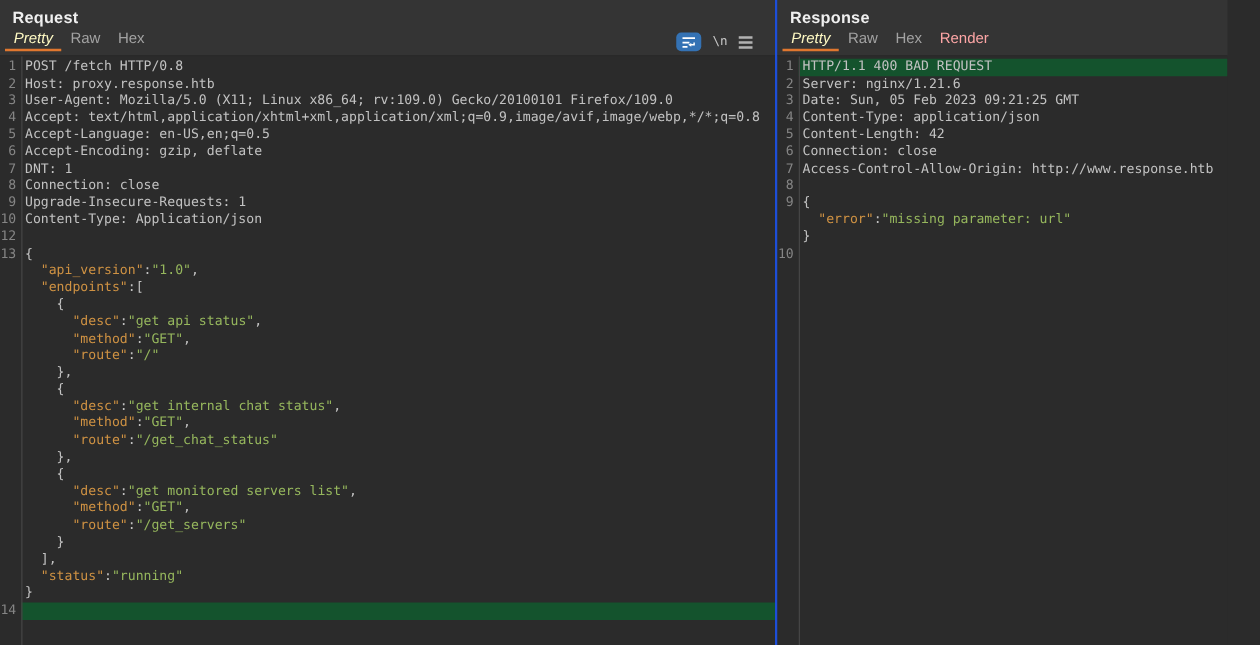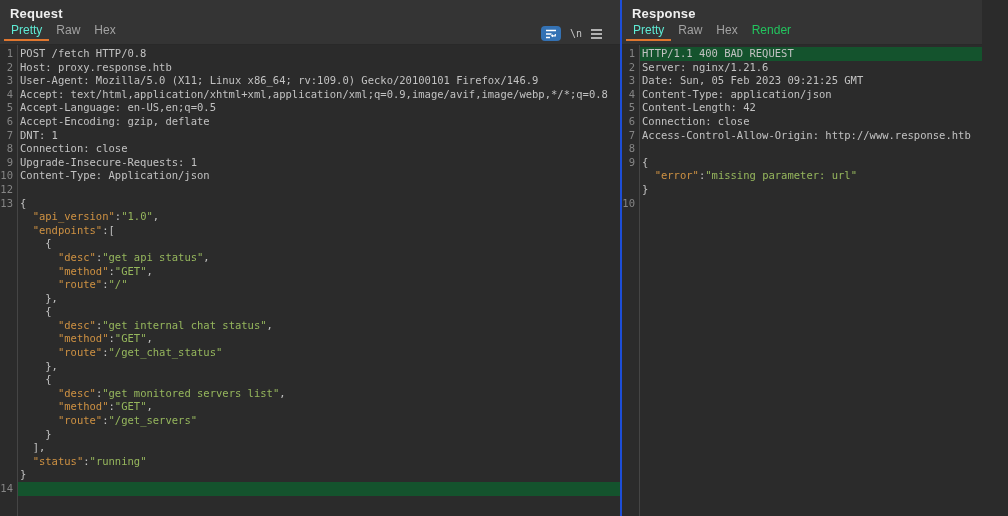--- a/index.html
+++ b/index.html
@@ -5,22 +5,22 @@
   html,body{margin:0;padding:0;background:#232323;}
   .app{width:1008px;height:516px;display:flex;background:#2b2b2b;overflow:hidden;
        font-family:"Liberation Sans",sans-serif;}
   .panel{position:relative;height:100%;box-sizing:border-box;}
   .panel.request{width:622px;border-right:2px solid #1d4ed8;}
   .panel.response{width:360px;}
   .panel-header{height:45px;background:#343434;border-bottom:1px solid #292929;box-sizing:border-box;}
   .panel-title{padding:6px 0 1px 10px;font-size:13px;font-weight:bold;color:#efefef;letter-spacing:.2px;}
   .tabbar{display:flex;align-items:flex-end;padding-left:4px;height:19px;}
   .tab{font-size:12px;color:#a2a2a2;padding:1px 7px 2px;border-bottom:2px solid transparent;cursor:default;}
-  .tab.active{color:#5eead4;border-bottom-color:#e0772f;}
-  .tab.disabled{color:#22c55e;}
+  .tab.active{color:#fef9c3;border-bottom-color:#e0772f;font-style:italic;}
+  .tab.disabled{color:#fca5a5;}
   .toolbar{position:absolute;top:26px;right:18px;display:flex;align-items:center;gap:9px;}
   .wrap-btn{width:20px;height:15px;background:#3472b4;border-radius:4px;display:flex;align-items:center;justify-content:center;}
   .nl-label{font-family:"DejaVu Sans Mono",monospace;font-size:10px;color:#c6c6c6;}
   .menu-btn{display:flex;flex-direction:column;gap:2px;padding:2px 0;}
   .menu-btn i{display:block;width:11px;height:2px;background:#b2b2b2;}
   .editor{position:relative;font-family:"DejaVu Sans Mono",monospace;font-size:10.5px;
           line-height:13.6px;padding-top:2px;height:calc(100% - 45px);overflow:hidden;
           box-sizing:border-box;background:#2b2b2b;}
   .editor::before{content:"";position:absolute;top:0;bottom:0;left:17px;width:1px;background:#454545;}
   .line{display:flex;height:13.6px;white-space:pre;}
@@ -54,21 +54,21 @@
         <span class="menu-btn">
             <i></i>
             <i></i>
             <i></i>
           </span>
       </div>
     </div>
     <div class="editor" id="req-editor">
         <div class="line"><span class="gutter">1</span><span class="code"><span class="c-t">POST /fetch HTTP/0.8</span></span></div>
         <div class="line"><span class="gutter">2</span><span class="code"><span class="c-t">Host: proxy.response.htb</span></span></div>
-        <div class="line"><span class="gutter">3</span><span class="code"><span class="c-t">User-Agent: Mozilla/5.0 (X11; Linux x86_64; rv:109.0) Gecko/20100101 Firefox/146.9</span></span></div>
+        <div class="line"><span class="gutter">3</span><span class="code"><span class="c-t">User-Agent: Mozilla/5.0 (X11; Linux x86_64; rv:109.0) Gecko/20100101 Firefox/109.0</span></span></div>
         <div class="line"><span class="gutter">4</span><span class="code"><span class="c-t">Accept: text/html,application/xhtml+xml,application/xml;q=0.9,image/avif,image/webp,*/*;q=0.8</span></span></div>
         <div class="line"><span class="gutter">5</span><span class="code"><span class="c-t">Accept-Language: en-US,en;q=0.5</span></span></div>
         <div class="line"><span class="gutter">6</span><span class="code"><span class="c-t">Accept-Encoding: gzip, deflate</span></span></div>
         <div class="line"><span class="gutter">7</span><span class="code"><span class="c-t">DNT: 1</span></span></div>
         <div class="line"><span class="gutter">8</span><span class="code"><span class="c-t">Connection: close</span></span></div>
         <div class="line"><span class="gutter">9</span><span class="code"><span class="c-t">Upgrade-Insecure-Requests: 1</span></span></div>
         <div class="line"><span class="gutter">10</span><span class="code"><span class="c-t">Content-Type: Application/json</span></span></div>
         <div class="line"><span class="gutter">12</span><span class="code"></span></div>
         <div class="line"><span class="gutter">13</span><span class="code"><span class="c-t">{</span></span></div>
         <div class="line"><span class="gutter"></span><span class="code"><span class="c-t">  </span><span class="c-k">"api_version"</span><span class="c-t">:</span><span class="c-v">"1.0"</span><span class="c-t">,</span></span></div>

